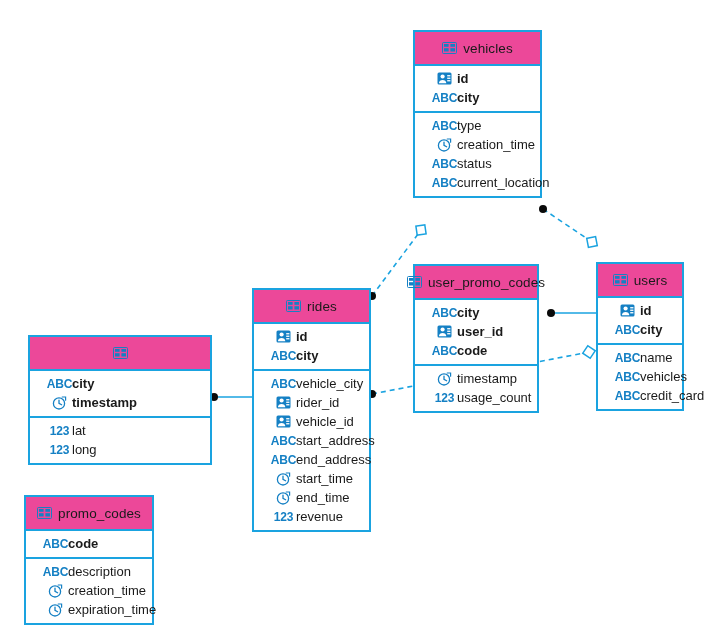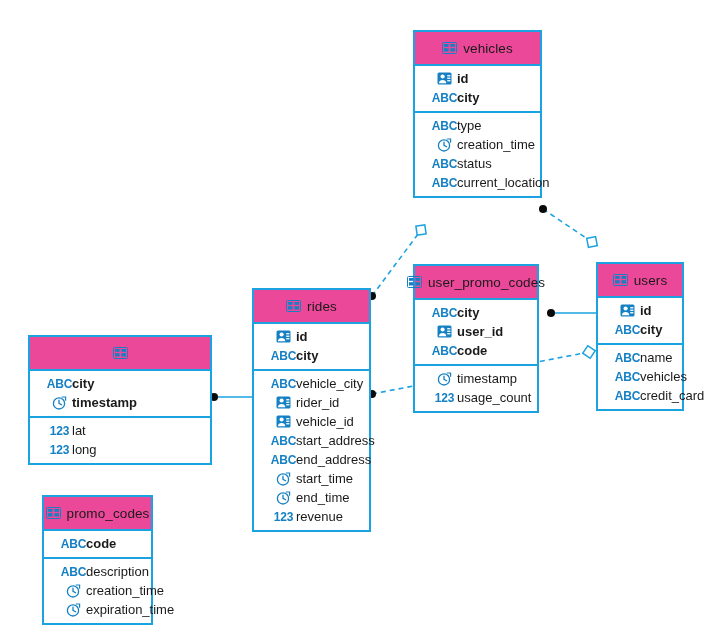--- a/index.html
+++ b/index.html
@@ -361,21 +361,21 @@
           <div class="field">
             <span class="ico ico-num">123</span>
             <span class="fname">lat</span>
           </div>
           <div class="field">
             <span class="ico ico-num">123</span>
             <span class="fname">long</span>
           </div>
         </div>
       </div>
-      <div class="table-card" style="left: 42px; top: 495px; width: 111px;">
+      <div class="table-card" style="left: 24px; top: 495px; width: 130px;">
         <div class="tbl-header">
           <span class="ico">
             <svg width="15" height="12" viewBox="0 0 15 12">
         <rect x="0.5" y="0.5" width="14" height="11" rx="1" fill="none" stroke="#1580c4" stroke-width="1"></rect>
         <rect x="2" y="2" width="4.6" height="2.8" fill="#1580c4"></rect>
         <rect x="8.4" y="2" width="4.6" height="2.8" fill="#1580c4"></rect>
         <rect x="2" y="6.2" width="4.6" height="3.3" fill="#1580c4"></rect>
         <rect x="8.4" y="6.2" width="4.6" height="3.3" fill="#1580c4"></rect>
       </svg>
           </span>

